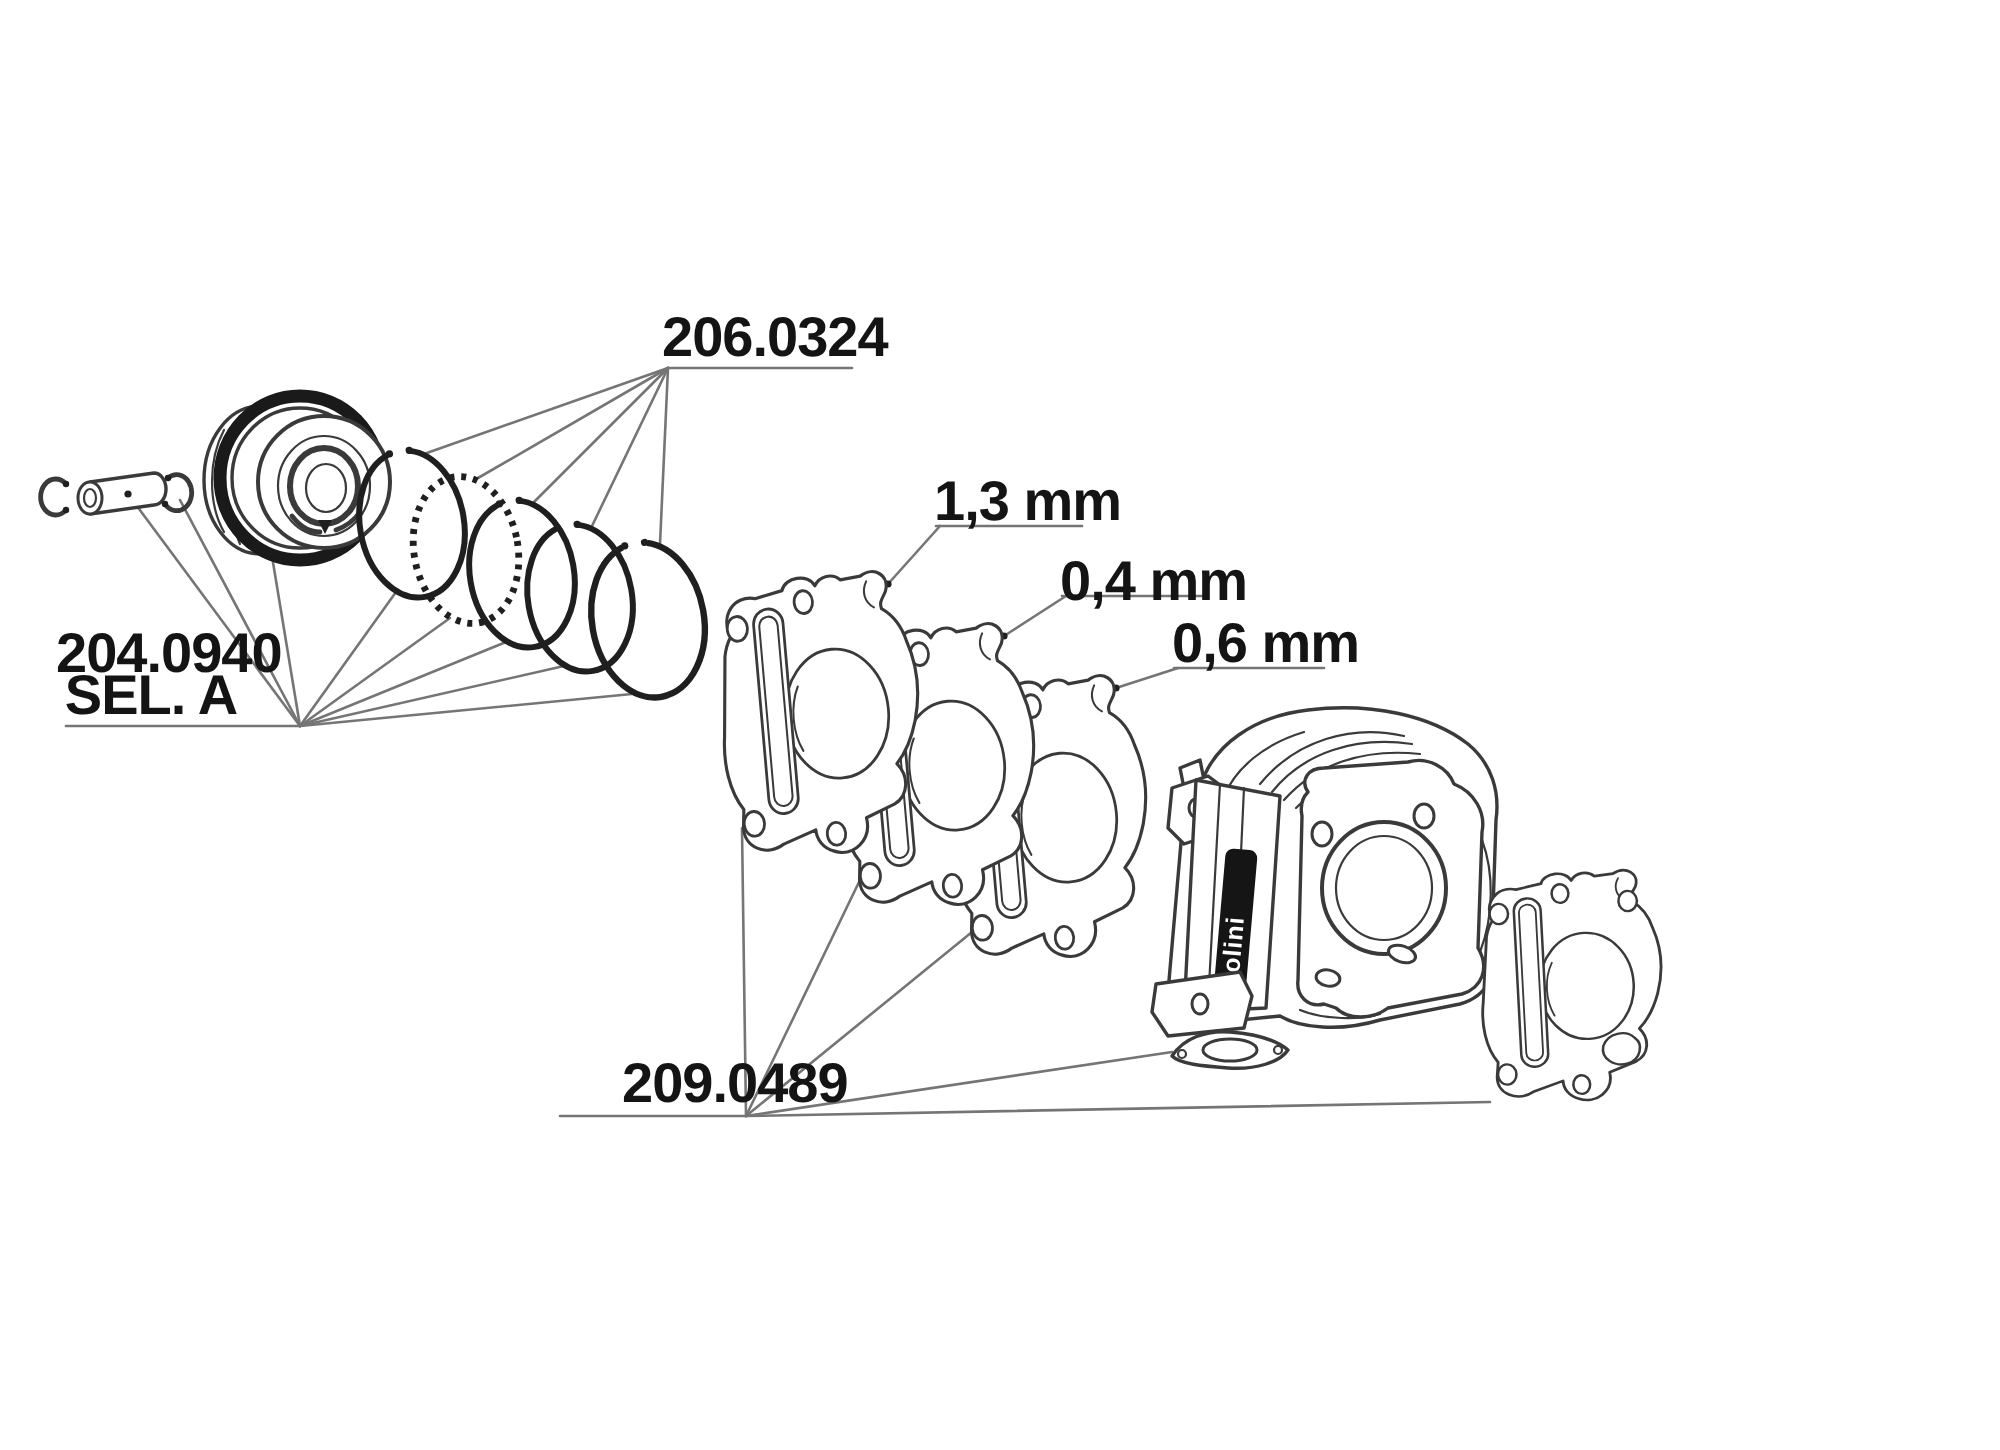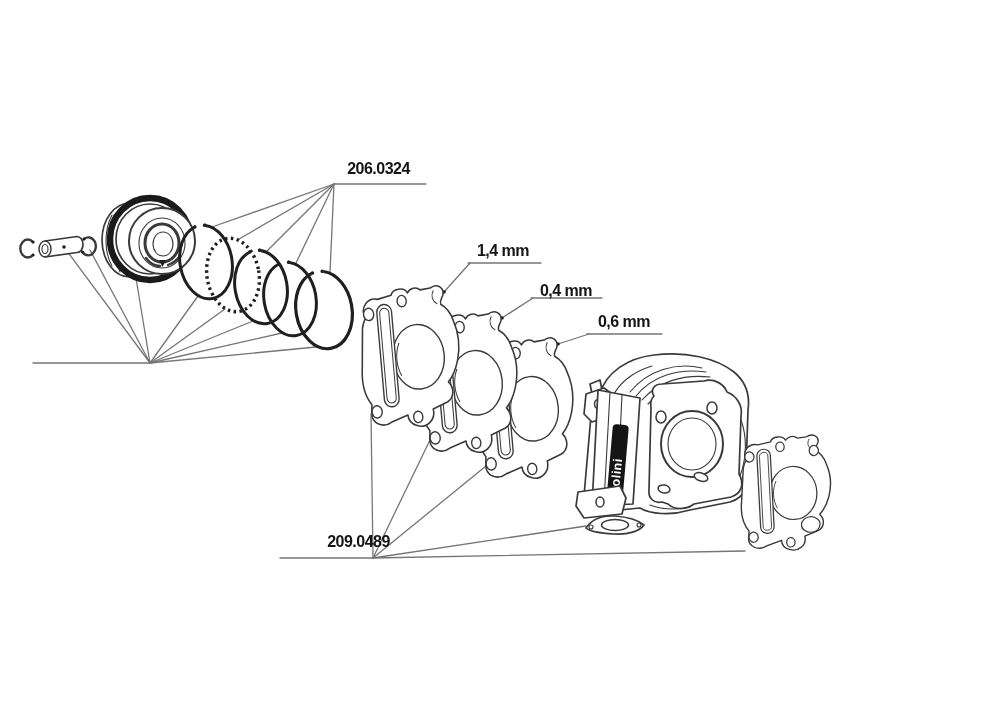--- a/index.html
+++ b/index.html
@@ -10,21 +10,21 @@
   #artwork{position:absolute;left:0;top:0;}
   .part{fill:#ffffff;stroke:#3a3a3a;stroke-width:1.7;stroke-linejoin:round;stroke-linecap:round;}
   .thin{fill:none;stroke:#3a3a3a;stroke-width:1.1;stroke-linejoin:round;stroke-linecap:round;}
   .hole{fill:#ffffff;stroke:#3a3a3a;stroke-width:1.5;}
   .leader{stroke:#757575;stroke-width:1.3;fill:none;stroke-linecap:round;}
   .ring{fill:none;stroke:#1f1f1f;stroke-width:3;}
   .ringbead{fill:none;stroke:#1f1f1f;stroke-width:3.4;stroke-dasharray:2.5 3.4;}
   .band{fill:#ffffff;stroke:#1a1a1a;stroke-width:6.5;}
   .tip{fill:#1f1f1f;stroke:none;}
   .lbl{
-    position:absolute;font-weight:700;font-size:16px;line-height:21px;
+    position:absolute;font-weight:700;font-size:28px;line-height:21px;
     color:#141414;text-align:center;white-space:nowrap;letter-spacing:-0.5px;
   }
 </style>
 </head>
 <body>
 
 <div id="stage">
 
   <svg id="artwork" width="1000" height="725" viewBox="0 0 1000 725">
 
@@ -207,22 +207,26 @@
     <g transform="translate(735,439) rotate(-3) scale(0.84,0.78)">
       <use href="#gasket-shape"></use>
       <ellipse class="hole" cx="93" cy="20" rx="5.5" ry="6.5"></ellipse>
       <path class="hole" d="M 74,112 C 77,104 88,102 93,108 C 98,112 96,122 88,124
         C 80,126 72,120 74,112 Z"></path>
     </g>
   </svg>
 
   <div class="lbl" style="left:331px;top:158px;width:95px;">206.0324</div>
 
+  <div class="lbl" style="left:28px;top:316px;width:95px;">
+    <div>204.0940</div>
+    <div>SEL. A</div>
+  </div>
 
   <div class="lbl" style="left:279px;top:531px;width:95px;margin-left:32px;">209.0489</div>
 
-  <div class="lbl" style="left:467px;top:240px;width:72px;">1,4 mm</div>
+  <div class="lbl" style="left:467px;top:240px;width:72px;">1,3 mm</div>
 
   <div class="lbl" style="left:530px;top:280px;width:72px;">0,4 mm</div>
 
   <div class="lbl" style="left:586px;top:311px;width:76px;">0,6 mm</div>
 
 </div>
 
 </body></html>

